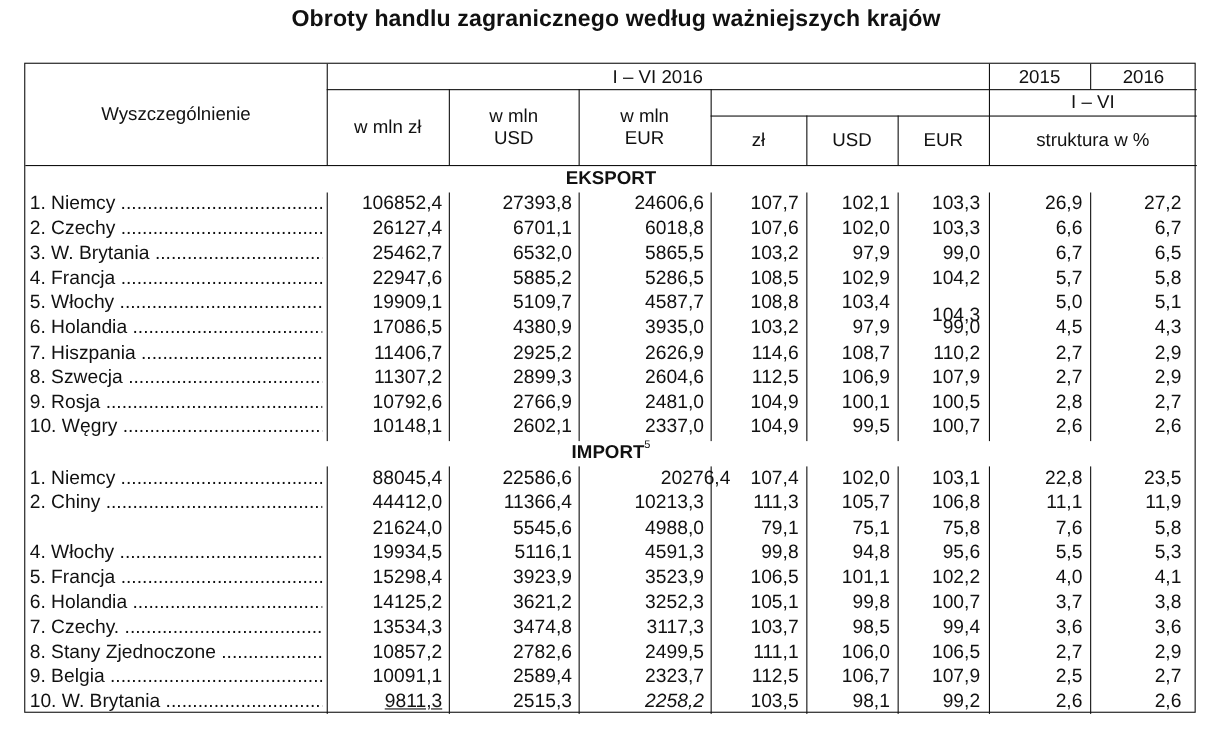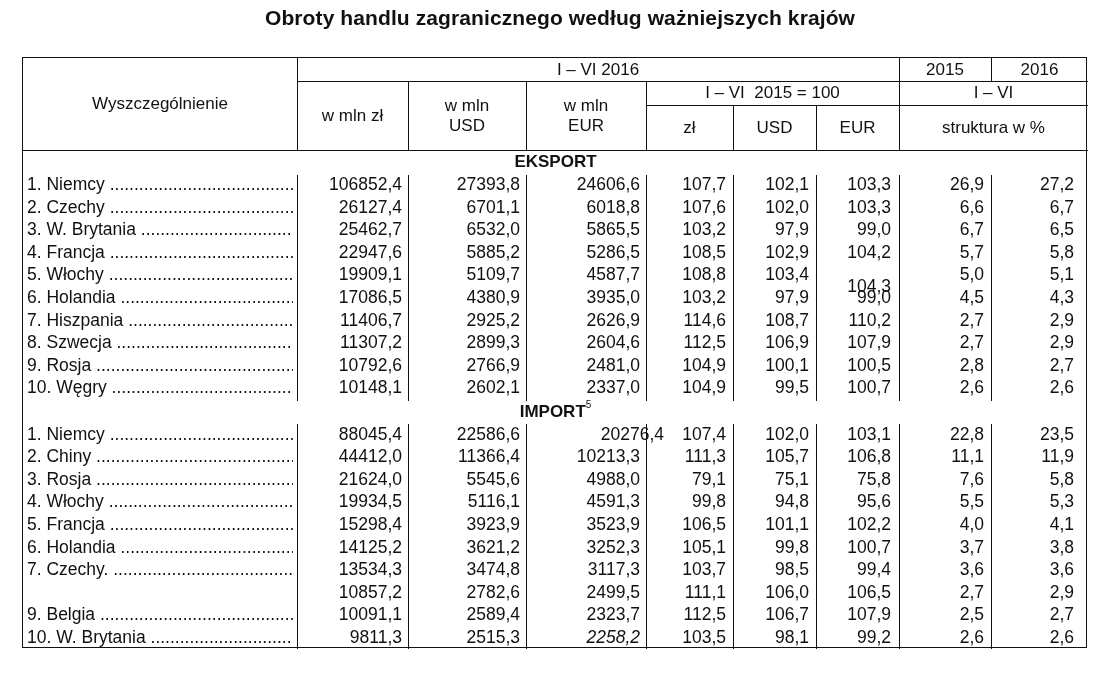--- a/index.html
+++ b/index.html
@@ -67,21 +67,20 @@
 
   <div class="hcell" style="left:274px; top:23px; width:111px; height:69px;">w mln zł</div>
   <div class="hcell" style="left:385px; top:23px; width:118px; height:69px; flex-direction:column;">
     <span>w mln</span>
     <span>USD</span>
   </div>
   <div class="hcell" style="left:503px; top:23px; width:120px; height:69px; flex-direction:column;">
     <span>w mln</span>
     <span>EUR</span>
   </div>
-  <div class="hcell" style="left:623px; top:23px; width:253px; height:24px; white-space:pre;">I – VI  2015 = 100</div>
   <div class="hcell" style="left:623px; top:47px; width:87px; height:45px;">zł</div>
   <div class="hcell" style="left:876px; top:23px; width:189px; height:24px;">I – VI</div>
   <div class="hcell" style="left:710px; top:47px; width:83px; height:45px;">USD</div>
   <div class="hcell" style="left:793px; top:47px; width:83px; height:45px;">EUR</div>
   <div class="hcell" style="left:876px; top:47px; width:189px; height:45px;">struktura w %</div>
 
   <div class="sect" style="top:94px;">EKSPORT</div>
   <div class="sect" style="top:343px;">
     <span>IMPORT</span><sup>5</sup>
   </div>
@@ -215,21 +214,20 @@
         <span class="num" style="right: 686px;">44412,0</span>
         <span class="num" style="right: 568px;">11366,4</span>
         <span class="num" style="right: 448px;">10213,3</span>
         <span class="num" style="right: 362px;">111,3</span>
         <span class="num" style="right: 279px;">105,7</span>
         <span class="num" style="right: 197px;">106,8</span>
         <span class="num" style="right: 104px;">11,1</span>
         <span class="num" style="right: 14px;">11,9</span>
       </div>
       <div class="row" style="top: 409.7px;">
-        <span class="name">3. Rosja</span>
         <span class="num" style="right: 686px;">21624,0</span>
         <span class="num" style="right: 568px;">5545,6</span>
         <span class="num" style="right: 448px;">4988,0</span>
         <span class="num" style="right: 362px;">79,1</span>
         <span class="num" style="right: 279px;">75,1</span>
         <span class="num" style="right: 197px;">75,8</span>
         <span class="num" style="right: 104px;">7,6</span>
         <span class="num" style="right: 14px;">5,8</span>
       </div>
       <div class="row" style="top: 432.3px;">
@@ -270,20 +268,21 @@
         <span class="num" style="right: 686px;">13534,3</span>
         <span class="num" style="right: 568px;">3474,8</span>
         <span class="num" style="right: 448px;">3117,3</span>
         <span class="num" style="right: 362px;">103,7</span>
         <span class="num" style="right: 279px;">98,5</span>
         <span class="num" style="right: 197px;">99,4</span>
         <span class="num" style="right: 104px;">3,6</span>
         <span class="num" style="right: 14px;">3,6</span>
       </div>
       <div class="row" style="top: 522.7px;">
+        <span class="name">8. Stany Zjednoczone</span>
         <span class="num" style="right: 686px;">10857,2</span>
         <span class="num" style="right: 568px;">2782,6</span>
         <span class="num" style="right: 448px;">2499,5</span>
         <span class="num" style="right: 362px;">111,1</span>
         <span class="num" style="right: 279px;">106,0</span>
         <span class="num" style="right: 197px;">106,5</span>
         <span class="num" style="right: 104px;">2,7</span>
         <span class="num" style="right: 14px;">2,9</span>
       </div>
       <div class="row" style="top: 545.3px;">
@@ -292,21 +291,21 @@
         <span class="num" style="right: 568px; text-align: center;">2589,4</span>
         <span class="num" style="right: 448px;">2323,7</span>
         <span class="num" style="right: 362px;">112,5</span>
         <span class="num" style="right: 279px;">106,7</span>
         <span class="num" style="right: 197px;">107,9</span>
         <span class="num" style="right: 104px;">2,5</span>
         <span class="num" style="right: 14px;">2,7</span>
       </div>
       <div class="row" style="top: 567.9px;">
         <span class="name">10. W. Brytania</span>
-        <span class="num" style="right: 686px;">9811,3</span>
+        <span class="num" style="right: 686px; text-decoration: underline;">9811,3</span>
         <span class="num" style="right: 568px;">2515,3</span>
         <span class="num" style="right: 448px; font-style: italic;">2258,2</span>
         <span class="num" style="right: 362px;">103,5</span>
         <span class="num" style="right: 279px;">98,1</span>
         <span class="num" style="right: 197px;">99,2</span>
         <span class="num" style="right: 104px;">2,6</span>
         <span class="num" style="right: 14px;">2,6</span>
       </div>
     </div>
 </div>

